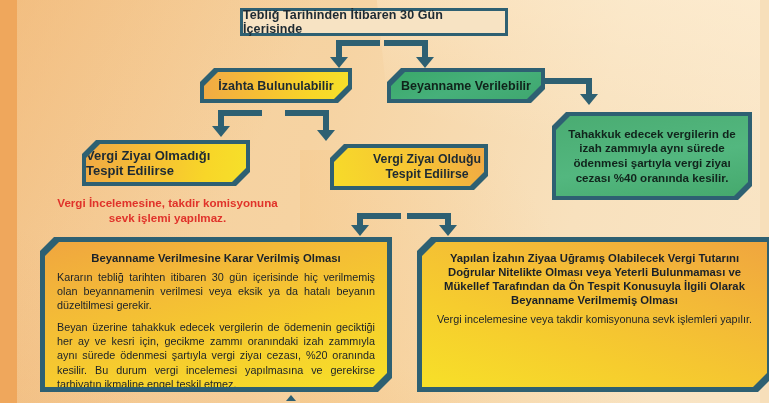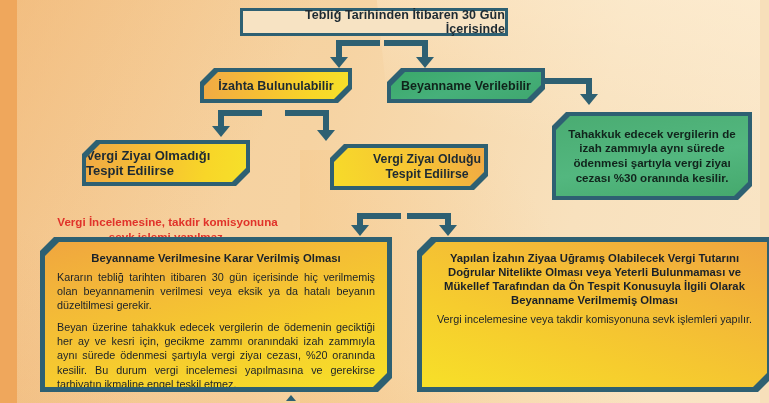--- a/index.html
+++ b/index.html
@@ -25,21 +25,21 @@
 
   
   .node{position:absolute;box-sizing:border-box;}
   .bevel{
     clip-path:polygon(14px 0, 100% 0, 100% calc(100% - 14px), calc(100% - 14px) 100%, 0 100%, 0 14px);
   }
   .frame{position:absolute;inset:0;background:#2e6072;}
   .fill{position:absolute;inset:4px;display:flex;flex-direction:column;align-items:center;justify-content:center;}
 
   
-  .n-top{left:240px;top:8px;width:268px;height:28px;text-align:right;}
+  .n-top{left:240px;top:8px;width:268px;height:28px;}
   .n-top .frame{background:#2e6072;}
   .n-top .fill{inset:3px;background:#f7e3c3;}
   .n-top .txt{color:#1d2a33;font-size:12.5px;font-weight:bold;letter-spacing:.1px;}
 
   
   .gold .fill{background:linear-gradient(100deg,#f0a945 0%,#f6c033 42%,#f8d628 75%,#f6e02a 100%);}
   .gold2 .fill{background:linear-gradient(250deg,#f0a945 0%,#f6c434 45%,#f7db29 100%);}
   .green .fill{background:linear-gradient(160deg,#3aa86a 0%,#46b07a 50%,#3fa76f 100%);}
   .green2 .fill{background:linear-gradient(170deg,#4aac72 0%,#53b77f 55%,#45a96d 100%);}
 
@@ -54,21 +54,21 @@
   .n-tahakkuk .txt{color:#11241c;font-size:11.6px;font-weight:bold;line-height:14.6px;text-align:center;}
 
   .n-yok{left:82px;top:140px;width:168px;height:46px;}
   .n-yok .txt{color:#1d2a33;font-size:13px;font-weight:bold;line-height:15px;text-align:left;}
 
   .n-var{left:330px;top:144px;width:158px;height:46px;}
   .n-var .txt{color:#1d2a33;font-size:12.3px;font-weight:bold;line-height:15px;text-align:center;margin-left:36px;}
 
   
   .note-red{position:absolute;left:50px;top:196px;width:235px;text-align:center;
-    color:#e0322a;font-size:11.6px;font-weight:bold;line-height:14.6px;margin-top:19px;}
+    color:#e0322a;font-size:11.6px;font-weight:bold;line-height:14.6px;}
 
   
   .n-bl{left:40px;top:237px;width:352px;height:155px;}
   .n-bl .fill{inset:5px;display:block;padding:9px 12px 8px 12px;
     background:linear-gradient(165deg,#f0a63f 0%,#f3b838 28%,#f6cc2e 62%,#f7e028 100%);}
   .n-br{left:417px;top:237px;width:355px;height:155px;}
   .n-br .fill{inset:5px;display:block;padding:9px 12px 8px 12px;
     background:linear-gradient(200deg,#f0a63f 0%,#f3b838 30%,#f6cc2e 65%,#f7e028 100%);}
 
   .p-head{color:#1a2129;font-size:11.3px;font-weight:bold;line-height:14px;text-align:center;margin:0 0 5px 0;}
@@ -124,21 +124,21 @@
     </div>
   </div>
 
   <div class="c" style="left:543px;top:78px;width:49px;height:6px;"></div>
   <div class="c" style="left:586px;top:78px;width:6px;height:20px;"></div>
   <div class="arrowhead" style="left:580px;top:94px;"></div>
 
   <div class="node n-tahakkuk bevel green2">
     <div class="frame"></div>
     <div class="fill bevel">
-      <span class="txt">Tahakkuk edecek vergilerin de izah zammıyla aynı sürede ödenmesi şartıyla vergi ziyaı cezası %30 oranında kesilir.</span>
+      <span class="txt">Tahakkuk edecek vergilerin de izah zammıyla aynı sürede ödenmesi şartıyla vergi ziyaı cezası %40 oranında kesilir.</span>
     </div>
   </div>
 
   <div class="c" style="left:218px;top:110px;width:44px;height:6px;"></div>
   <div class="c" style="left:218px;top:110px;width:6px;height:20px;"></div>
   <div class="arrowhead" style="left:212px;top:126px;"></div>
 
   <div class="c" style="left:285px;top:110px;width:44px;height:6px;"></div>
   <div class="c" style="left:323px;top:110px;width:6px;height:24px;"></div>
   <div class="arrowhead" style="left:317px;top:130px;"></div>

